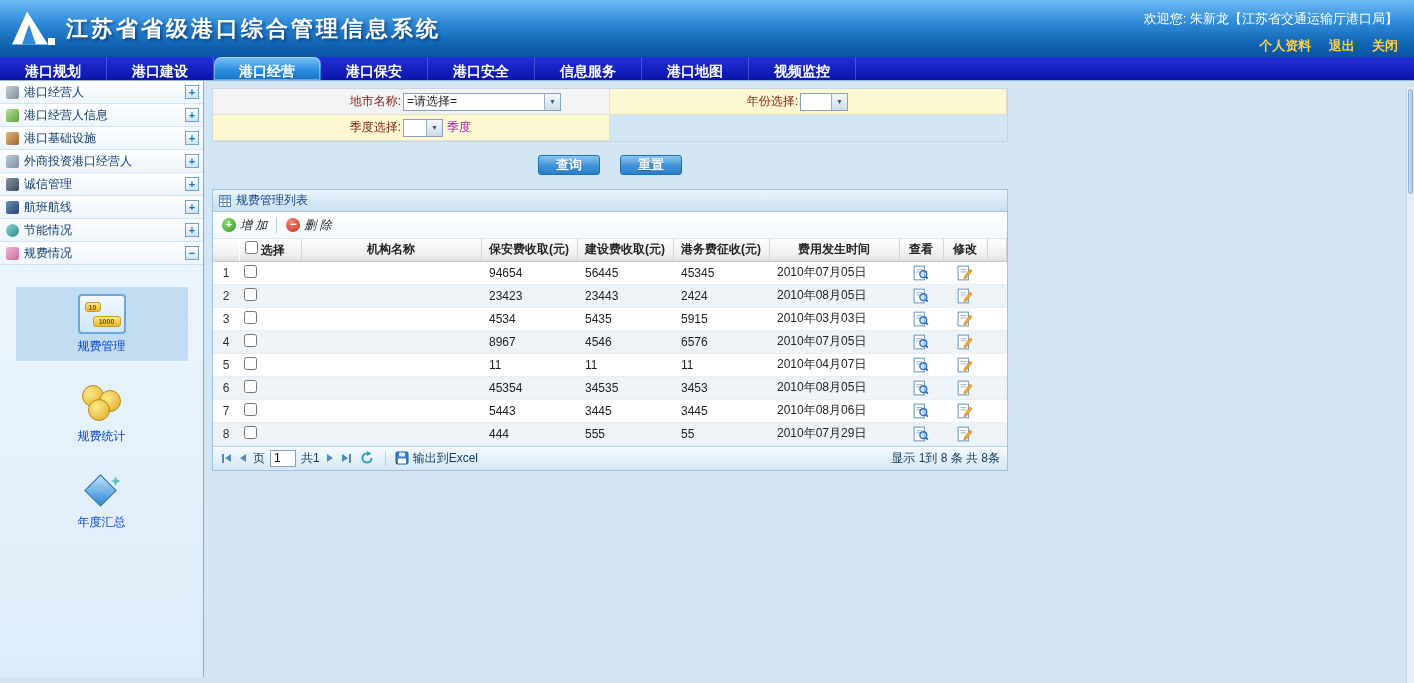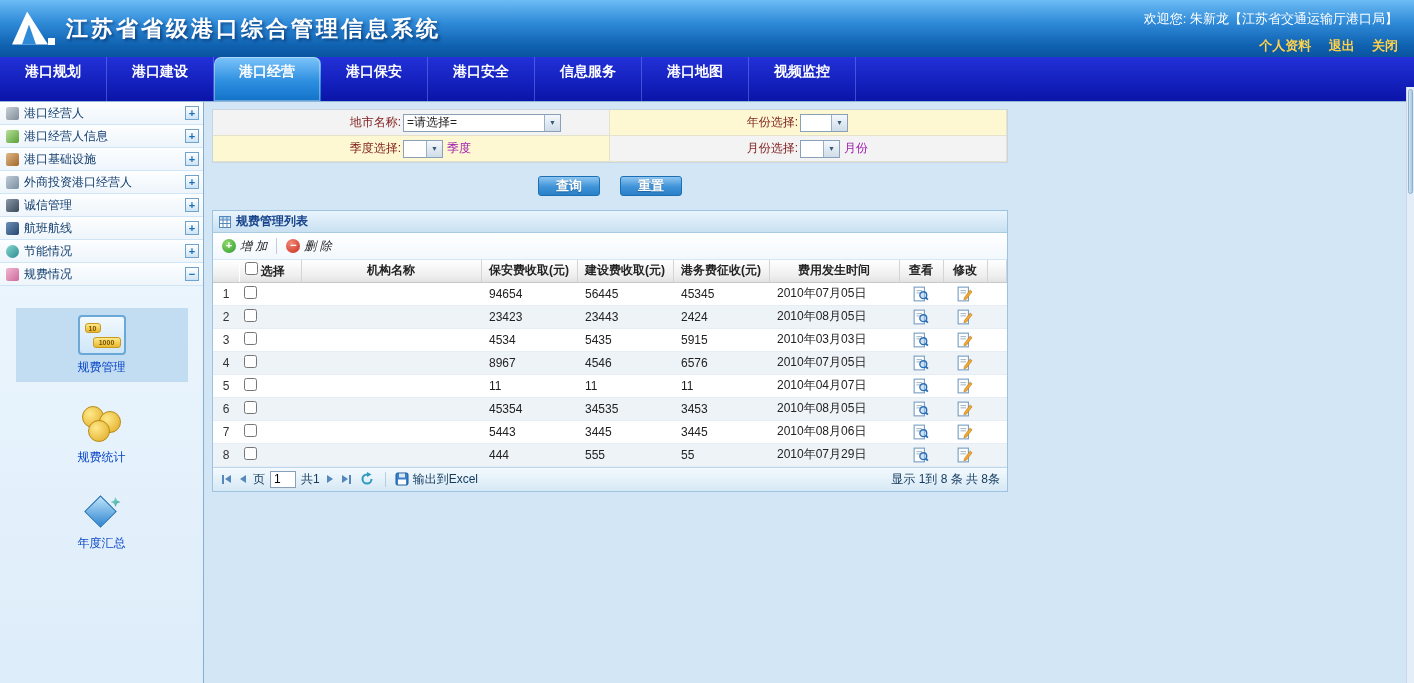--- a/index.html
+++ b/index.html
@@ -14,21 +14,21 @@
   .logo-tri { position:absolute; left:2px; top:3px; width:36px; height:33px; background:#fff; clip-path:polygon(42% 0,100% 100%,0 100%); }
   .logo-cut { position:absolute; left:12px; top:16px; width:14px; height:20px; background:#2f8ad8; clip-path:polygon(50% 0,100% 100%,0 100%); }
   .logo-dot { position:absolute; right:1px; bottom:4px; width:7px; height:7px; background:#fff; }
   .app-title { font-size:22px; color:#fff; font-weight:bold; letter-spacing:3px; text-shadow:2px 2px 3px rgba(0,30,80,.55); }
   .user-area { padding:10px 16px 0 0; text-align:right; }
   .welcome { color:#fff; font-weight:normal; font-size:13px; }
   .user-links { margin-top:9px; }
   .user-links a { color:#ffd24a; font-weight:bold; font-size:13px; margin-left:14px; cursor:pointer; text-decoration:none; }
 
   
-  .mainnav { height:45px; background:linear-gradient(180deg,#2231d8,#0a14a8); display:flex; border-bottom:1px solid #8fb6d6; }
+  .mainnav { height:24px; background:linear-gradient(180deg,#2231d8,#0a14a8); display:flex; border-bottom:1px solid #8fb6d6; }
   .tab { width:107px; text-align:center; line-height:29px; color:#fff; font-weight:bold; font-size:14px; border-right:1px solid rgba(130,160,255,.4); cursor:pointer; }
   .tab.active { background:linear-gradient(180deg,#7cc4fa 0%,#2e8fe0 55%,#1272c8 100%); border-radius:7px 7px 0 0; box-shadow:inset 0 0 0 1px rgba(255,255,255,.35); border-right-color:transparent; }
 
   
   .app-body { display:flex; height:596px; }
   aside { width:204px; background:linear-gradient(180deg,#f2f9ff,#dcecf9); border-right:1px solid #86aecf; }
   .side-item { height:23px; display:flex; align-items:center; gap:5px; padding:0 4px 0 6px; border-bottom:1px solid #cfe4f4; background:linear-gradient(180deg,#fdfeff,#eef5fb); cursor:pointer; }
   .side-icon { width:13px; height:13px; border-radius:2px; flex:0 0 13px; }
   .i1{background:linear-gradient(135deg,#c8d0d8,#808c98);} .i2{background:linear-gradient(135deg,#b8e098,#58a038);}
   .i3{background:linear-gradient(135deg,#e0b888,#a06828);} .i4{background:linear-gradient(135deg,#c0ccd8,#7a8ea0);}
@@ -63,21 +63,21 @@
   .fselect-arrow { width:16px; align-self:stretch; background:linear-gradient(180deg,#f4f8fc,#cfdce8); border-left:1px solid #9ab0c4; font-size:7px; color:#345a78; display:flex; align-items:center; justify-content:center; }
   .w-city{width:158px;} .w-year{width:48px;} .w-sm{width:40px;}
   .suffix { margin-left:4px; color:#a21caf; }
 
   .btn-row { width:796px; display:flex; justify-content:center; gap:20px; margin-top:13px; }
   .blue-btn { width:62px; height:20px; border:1px solid #1a6fb5; border-radius:3px; background:linear-gradient(180deg,#8ec6f0 0%,#3f93d8 55%,#2a7fc8 100%); color:#fff; font-weight:bold; font-size:13px; line-height:18px; text-align:center; cursor:pointer; text-shadow:0 1px 1px rgba(0,40,80,.4); }
 
   
   .panel { width:796px; margin-top:14px; border:1px solid #9ec3e0; background:#fff; }
   .panel-header { height:22px; background:linear-gradient(180deg,#eaf5fd,#c8e0f2); border-bottom:1px solid #aacbe4; display:flex; align-items:center; gap:5px; padding:0 6px; }
-  .panel-title { font-weight:bold; color:#15428b; }
+  .panel-title { font-weight:normal; color:#15428b; }
   .toolbar { height:27px; display:flex; align-items:center; padding:0 9px; border-bottom:1px solid #d6e6f2; background:linear-gradient(180deg,#ffffff,#f2f8fd); }
   .tb-btn { display:flex; align-items:center; gap:4px; cursor:pointer; color:#222; font-style:italic; }
   .circle-ic { width:14px; height:14px; border-radius:50%; color:#fff; font-size:11px; line-height:13px; text-align:center; font-weight:bold; font-style:normal; }
   .add-ic { background:radial-gradient(circle at 35% 30%,#8ed86a,#2e9a2e); }
   .del-ic { background:radial-gradient(circle at 35% 30%,#f08a7a,#cc2a1a); }
   .tb-divider { width:1px; height:16px; background:#c0ccd8; margin:0 9px; }
 
   table.data-table { width:100%; border-collapse:collapse; table-layout:fixed; }
   .data-table th { height:22px; background:linear-gradient(180deg,#ffffff 0%,#efefef 70%,#e2e2e2 100%); border-right:1px solid #d4d4d4; border-bottom:1px solid #c8c8c8; font-size:12px; color:#222; font-weight:bold; text-align:center; padding:0 2px; white-space:nowrap; overflow:hidden; }
   .data-table th.sel-h { text-align:left; padding-left:5px; }
@@ -224,28 +224,20 @@
             <span class="fselect-arrow">▼</span>
           </div>
         </div>
         <div class="cell bg-yellow">
           <span class="lab">季度选择:</span>
           <div class="fselect w-sm">
             <span class="fselect-text"></span>
             <span class="fselect-arrow">▼</span>
           </div>
           <span class="suffix">季度</span>
-        </div>
-        <div class="cell bg-gray">
-          <span class="lab">月份选择:</span>
-          <div class="fselect w-sm">
-            <span class="fselect-text"></span>
-            <span class="fselect-arrow">▼</span>
-          </div>
-          <span class="suffix">月份</span>
         </div>
       </div>
 
       <div class="btn-row">
         <div class="blue-btn">查询</div>
         <div class="blue-btn">重置</div>
       </div>
 
       <section class="panel">
         <div class="panel-header">

